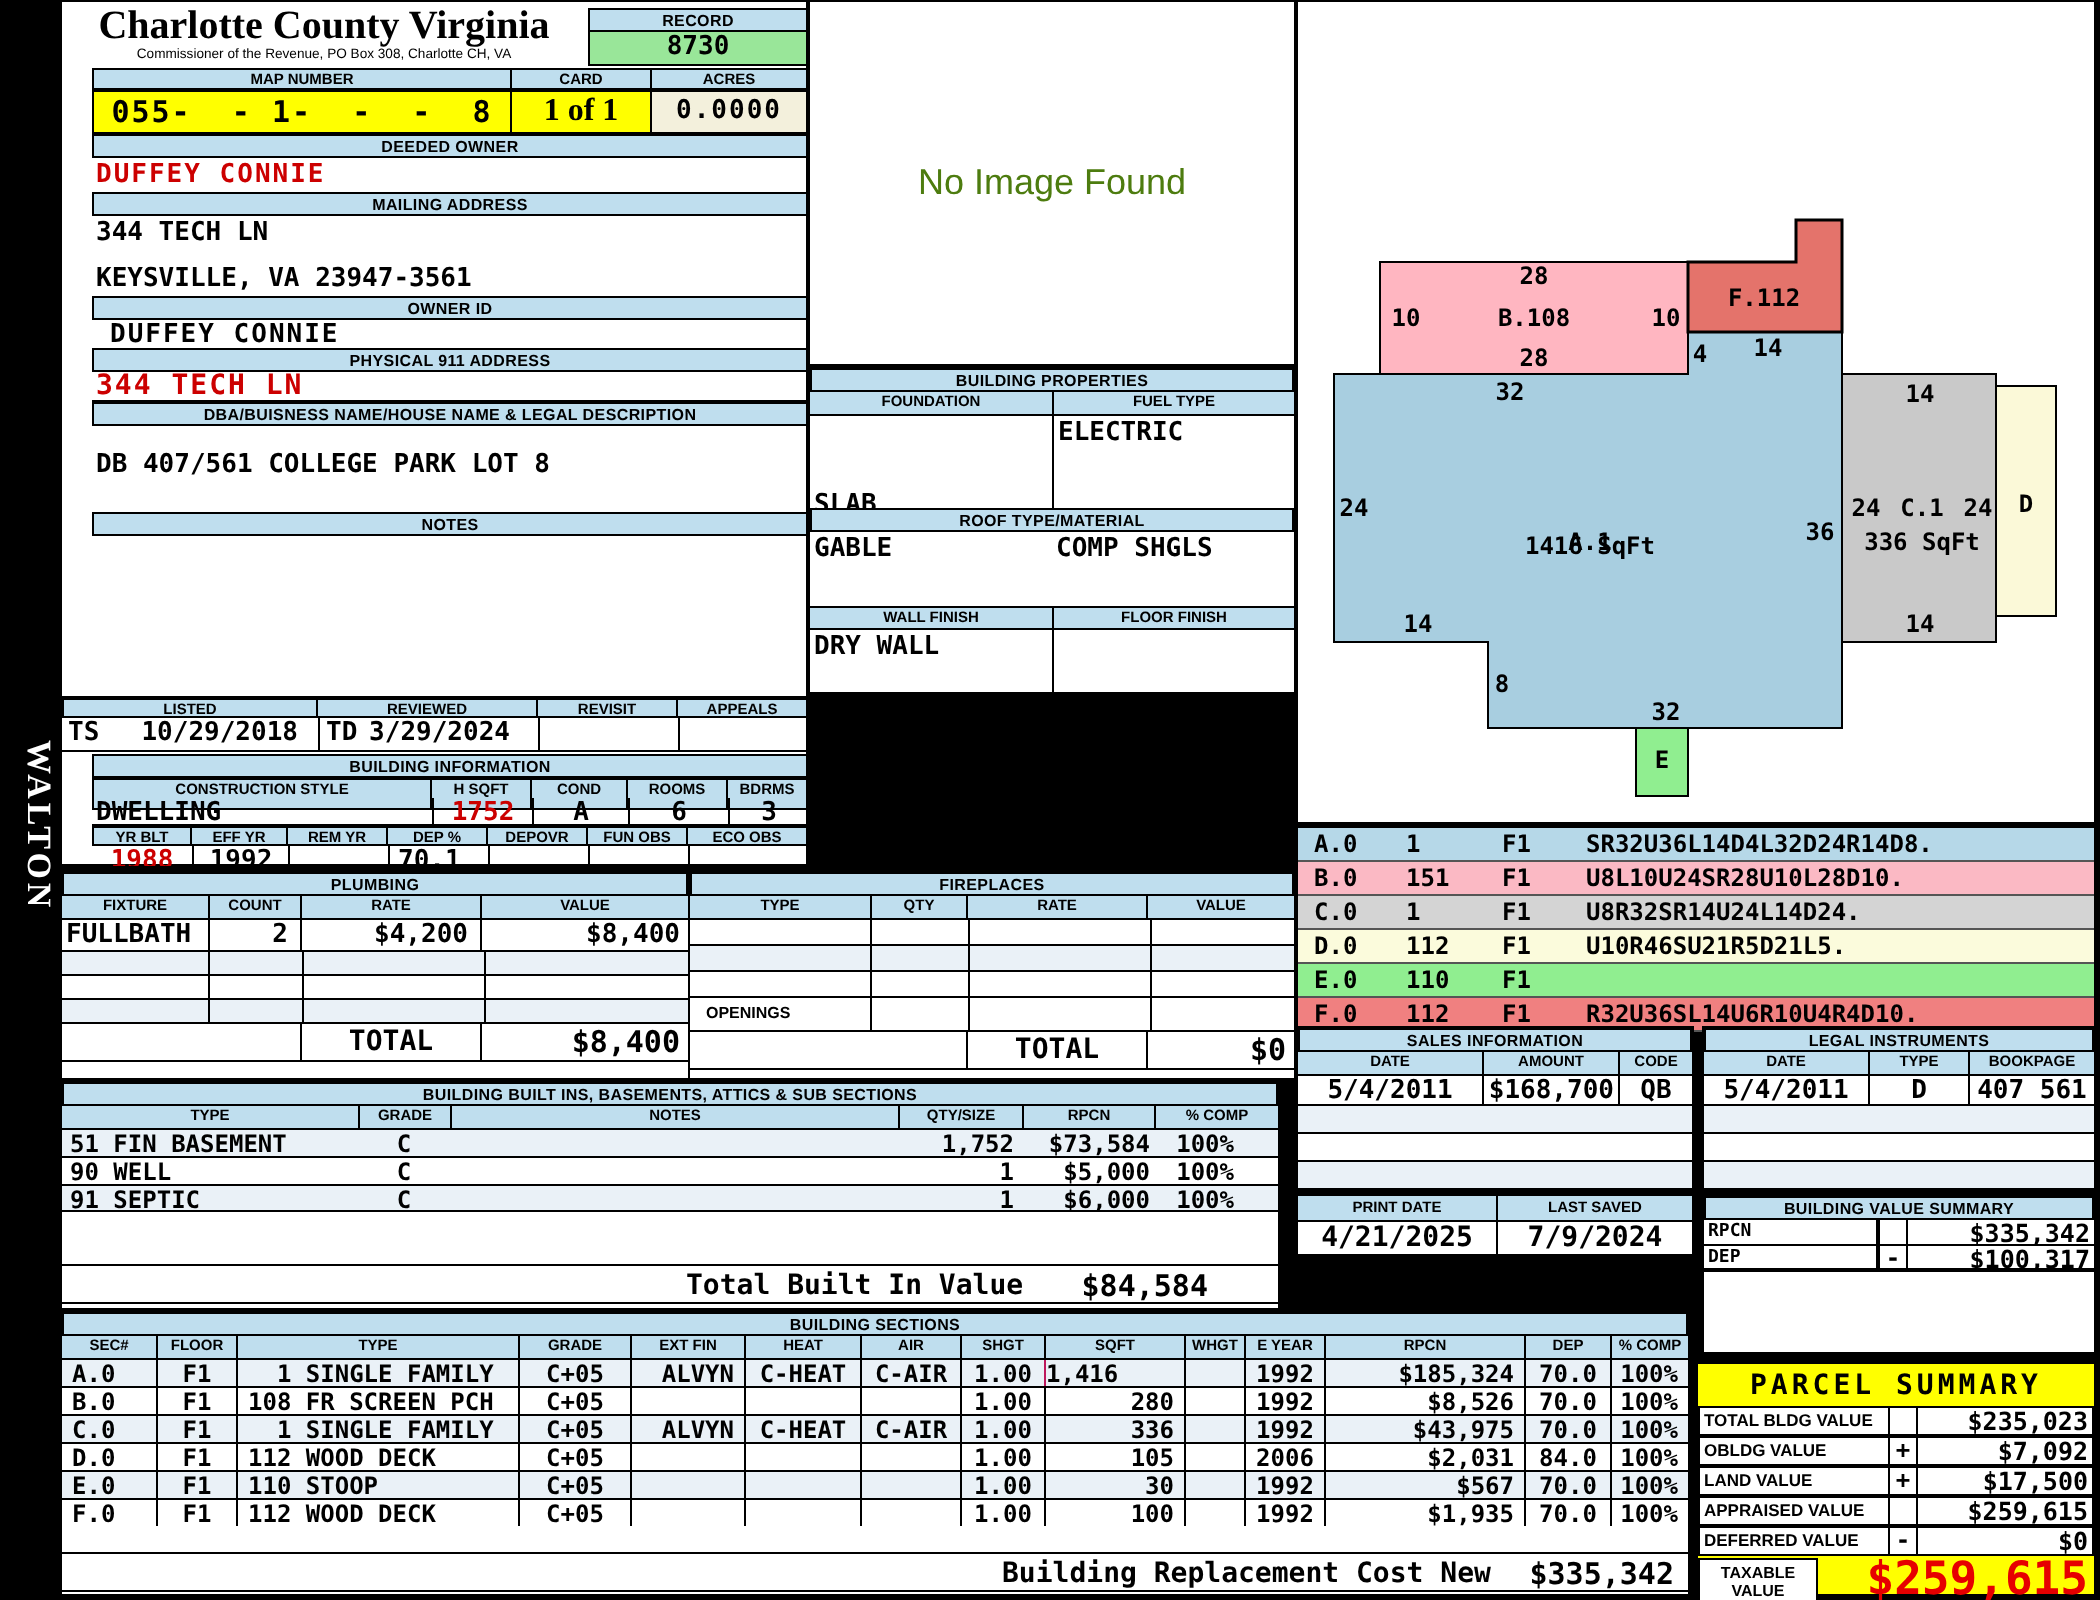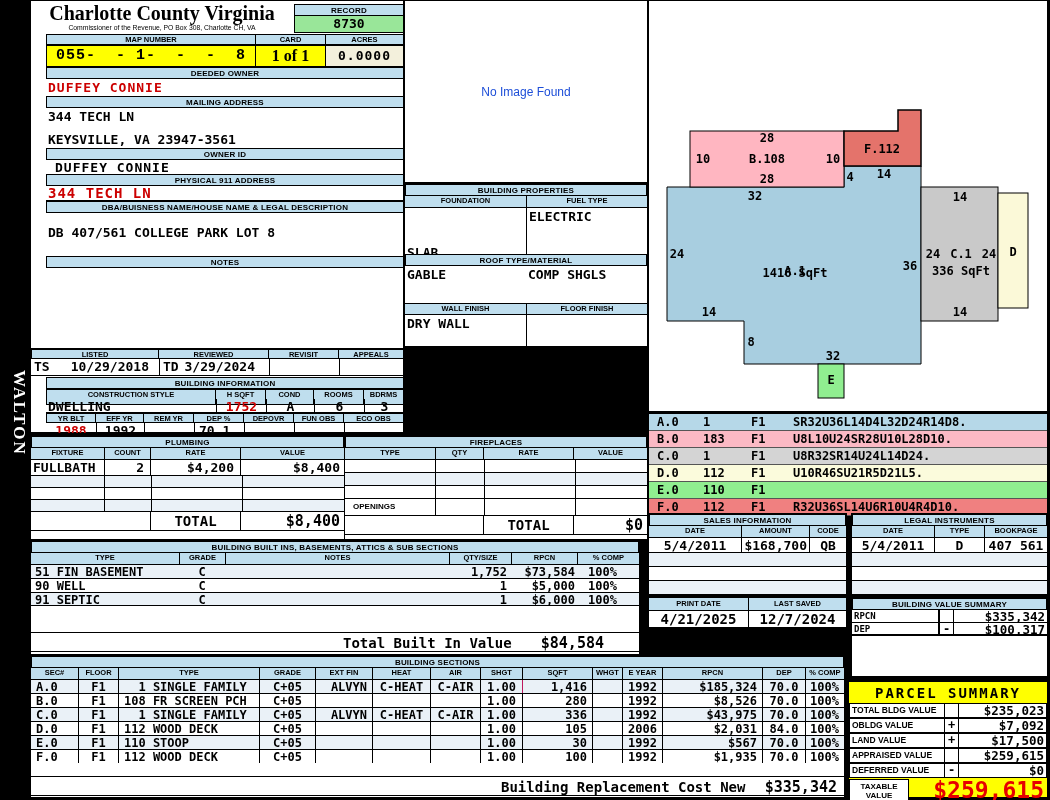--- a/index.html
+++ b/index.html
@@ -44,21 +44,21 @@
   <div class="ap" style="left:0;top:23px;width:262px;text-align:center;font-size:6.8px;">Commissioner of the Revenue, PO Box 308, Charlotte CH, VA</div>
   <div class="ap bar" style="left:263px;top:3px;width:110px;">RECORD</div>
   <div class="ap v13 tc bd" style="left:263px;top:14px;width:110px;height:18px;background:#99E699;">8730</div>
 
   <div class="ap r" style="left:15px;top:33px;width:358px;height:11px;">
     <div class="colh bd" style="flex:0 0 210px;">MAP NUMBER</div>
     <div class="colh bd" style="flex:0 0 70px;border-left:0;">CARD</div>
     <div class="colh bd" style="flex:1;border-left:0;">ACRES</div>
   </div>
   <div class="ap r" style="left:15px;top:44px;width:358px;height:22px;">
-    <div class="c bd yel v13 tc" style="flex:0 0 210px;font-size:15px;line-height:20px;letter-spacing:1px;font-family:Liberation Mono, monospace;">055-  - 1-  -  -  8</div>
+    <div class="c bd yel v13 tc" style="flex:0 0 210px;font-size:15px;line-height:20px;letter-spacing:1px;">055-  - 1-  -  -  8</div>
     <div class="c bd yel serif tc" style="flex:0 0 70px;border-left:0;font-size:16px;line-height:20px;font-weight:bold;">1 of 1</div>
     <div class="c bd v13 tc" style="flex:1;border-left:0;background:#F3F0DC;line-height:20px;letter-spacing:1px;">0.0000</div>
   </div>
 
   <div class="ap bar" style="left:15px;top:66px;width:358px;">DEEDED OWNER</div>
   <div class="ap v13 red" style="left:17px;top:79px;width:356px;letter-spacing:1px;">DUFFEY CONNIE</div>
 
   <div class="ap bar" style="left:15px;top:95px;width:358px;">MAILING ADDRESS</div>
   <div class="ap v13" style="left:17px;top:108px;width:356px;">344 TECH LN</div>
   <div class="ap v13" style="left:17px;top:131px;width:356px;">KEYSVILLE, VA 23947-3561</div>
@@ -199,21 +199,21 @@
     <div class="cl" style="flex:1;"></div>
   </div>
   <div class="r bt bb" style="height:20px;">
     <div style="flex:0 0 138px;"></div>
     <div class="c v14 tc cl" style="flex:0 0 90px;line-height:19px;">TOTAL</div>
     <div class="c tr cl" style="flex:1;font:bold 15px/18px 'DejaVu Sans Mono',monospace;padding-right:4px;">$0</div>
   </div>
 </div>
 
 <div class="ap wp" style="left:404px;top:0;width:244px;height:183px;display:flex;align-items:center;justify-content:center;">
-  <span style="font-size:12px;color:#1d4ed8;">No Image Found</span>
+  <span style="font-size:18px;color:#4d7c0f;">No Image Found</span>
 </div>
 
 <div class="ap wp" style="left:404px;top:183px;width:244px;height:164px;">
   <div class="bar">BUILDING PROPERTIES</div>
   <div class="r" style="height:11px;">
     <div class="colh" style="flex:0 0 121px;">FOUNDATION</div>
     <div class="colh cl" style="flex:1;">FUEL TYPE</div>
   </div>
   <div class="r bt" style="height:47px;">
     <div class="c" style="flex:0 0 121px;padding:1px 0 0 2px;">
@@ -301,21 +301,21 @@
   <div id="sections-rows">
       <div class="r bt tint" style="height:14px;">
         <div class="c v12" style="flex:0 0 47px;padding-left:5px;">A.0</div>
         <div class="c v12" style="flex:0 0 40px;border-left:1px solid #000;text-align:center;">F1</div>
         <div class="c v12" style="flex:0 0 141px;border-left:1px solid #000;padding-left:5px;">  1 SINGLE FAMILY</div>
         <div class="c v12" style="flex:0 0 56px;border-left:1px solid #000;text-align:center;">C+05</div>
         <div class="c v12" style="flex:0 0 57px;border-left:1px solid #000;text-align:right;padding-right:5px;">ALVYN</div>
         <div class="c v12" style="flex:0 0 58px;border-left:1px solid #000;text-align:center;">C-HEAT</div>
         <div class="c v12" style="flex:0 0 50px;border-left:1px solid #000;text-align:center;">C-AIR</div>
         <div class="c v12" style="flex:0 0 42px;border-left:1px solid #000;text-align:center;">1.00</div>
-        <div class="c v12" style="flex:0 0 70px;border-left:1px solid #be185d;text-align:right;padding-right:5px;">1,416</div>
+        <div class="c v12" style="flex:0 0 70px;border-left:1px solid #be185d;padding-right:5px;">1,416</div>
         <div class="c v12" style="flex:0 0 30px;border-left:1px solid #000;text-align:center;"></div>
         <div class="c v12" style="flex:0 0 40px;border-left:1px solid #000;text-align:center;">1992</div>
         <div class="c v12" style="flex:0 0 100px;border-left:1px solid #000;text-align:right;padding-right:5px;">$185,324</div>
         <div class="c v12" style="flex:0 0 43px;border-left:1px solid #000;text-align:center;">70.0</div>
         <div class="c v12" style="flex:1;border-left:1px solid #000;text-align:right;padding-right:5px;">100%</div>
       </div>
       <div class="r bt " style="height:14px;">
         <div class="c v12" style="flex:0 0 47px;padding-left:5px;">B.0</div>
         <div class="c v12" style="flex:0 0 40px;border-left:1px solid #000;text-align:center;">F1</div>
         <div class="c v12" style="flex:0 0 141px;border-left:1px solid #000;padding-left:5px;">108 FR SCREEN PCH</div>
@@ -440,21 +440,21 @@
 <div class="ap" style="left:648px;top:413px;width:400px;height:100px;border:1px solid #000;background:#fff;">
   <div id="vector-rows">
       <div class="vrow vr0">
         <span style="flex:0 0 46px;padding-left:8px;">A.0</span>
         <span style="flex:0 0 48px;">1</span>
         <span style="flex:0 0 42px;">F1</span>
         <span style="flex:1;">SR32U36L14D4L32D24R14D8.</span>
       </div>
       <div class="vrow vr1">
         <span style="flex:0 0 46px;padding-left:8px;">B.0</span>
-        <span style="flex:0 0 48px;">183</span>
+        <span style="flex:0 0 48px;">151</span>
         <span style="flex:0 0 42px;">F1</span>
         <span style="flex:1;">U8L10U24SR28U10L28D10.</span>
       </div>
       <div class="vrow vr2">
         <span style="flex:0 0 46px;padding-left:8px;">C.0</span>
         <span style="flex:0 0 48px;">1</span>
         <span style="flex:0 0 42px;">F1</span>
         <span style="flex:1;">U8R32SR14U24L14D24.</span>
       </div>
       <div class="vrow vr3">
@@ -511,21 +511,21 @@
   <div class="tint" style="height:13px;"></div>
 </div>
 
 <div class="ap wp" style="left:648px;top:597px;width:199px;height:31px;">
   <div class="r" style="height:12px;">
     <div class="colh" style="flex:0 0 99px;line-height:12px;">PRINT DATE</div>
     <div class="colh cl" style="flex:1;line-height:12px;">LAST SAVED</div>
   </div>
   <div class="r bt" style="height:17px;">
     <div class="c v14 tc" style="flex:0 0 99px;">4/21/2025</div>
-    <div class="c v14 tc cl" style="flex:1;">12/7/2024</div>
+    <div class="c v14 tc cl" style="flex:1;">7/9/2024</div>
   </div>
 </div>
 
 <div class="ap wp" style="left:851px;top:597px;width:197px;height:80px;">
   <div class="bar">BUILDING VALUE SUMMARY</div>
   <div id="value-summary-rows">
       <div class="r" style="height:13px;border-bottom:1px solid #000;">
         <div class="r" style="flex:0 0 88px;border-right:2px solid #000;justify-content:space-between;padding-right:3px;">
           <span class="sumlbl">RPCN</span>
           <span class="v12" style="line-height:13px;"></span>

